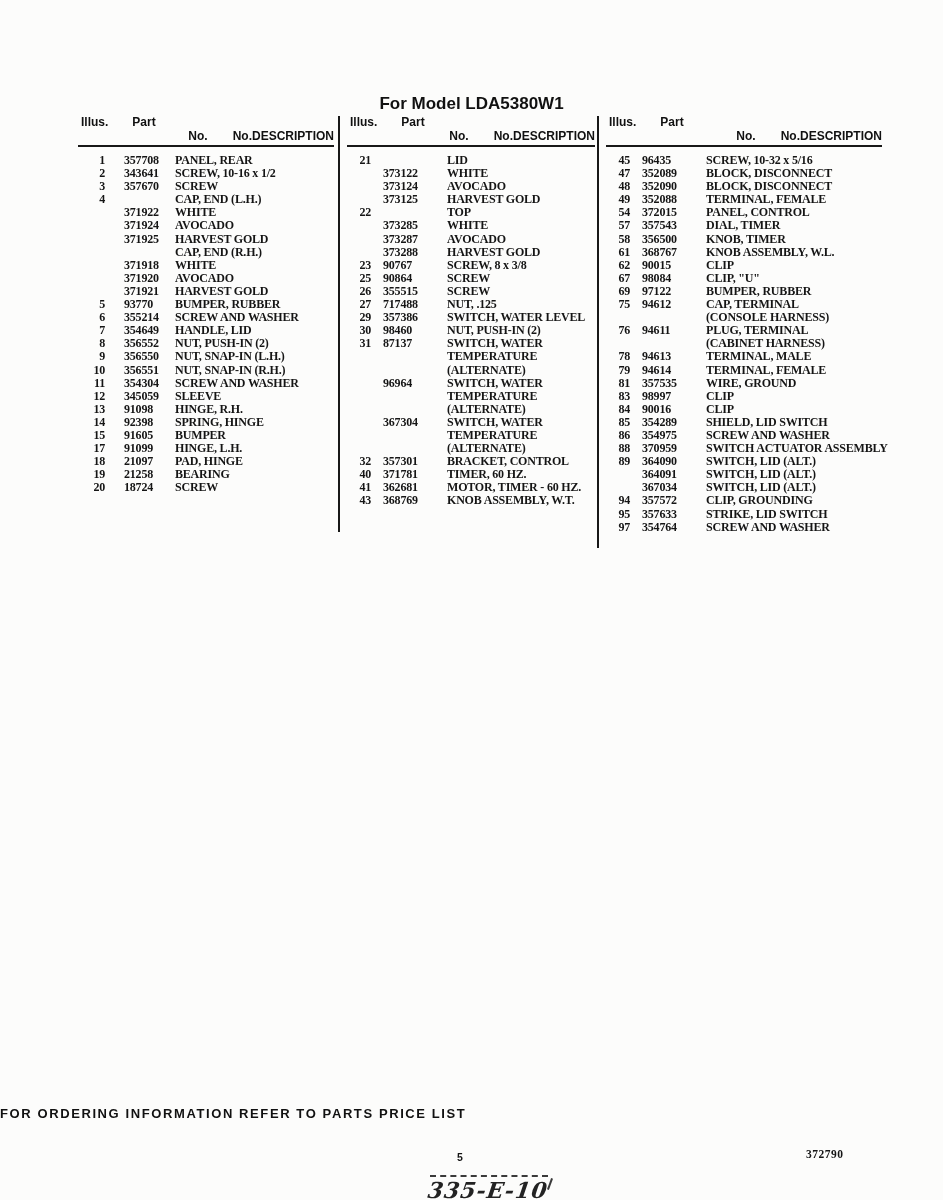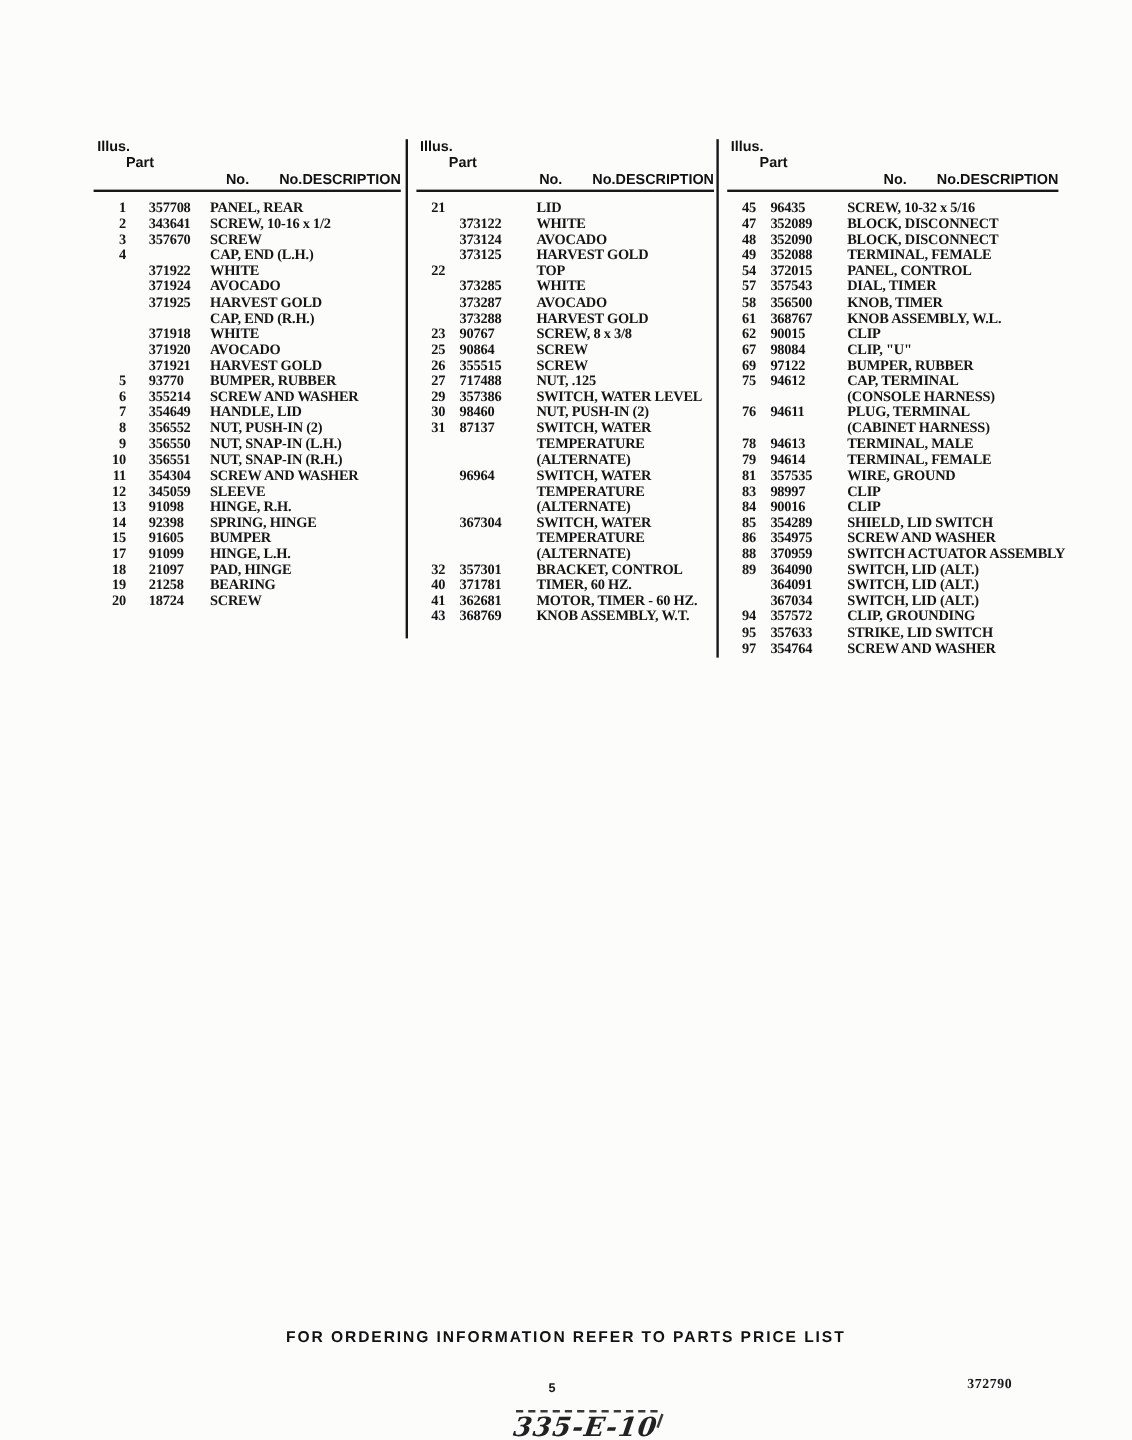--- a/index.html
+++ b/index.html
@@ -31,21 +31,21 @@
   .col { position: absolute; top: 116px; }
   .col-1 { left: 78px;  width: 256px; }
   .col-2 { left: 347px; width: 248px; }
   .col-3 { left: 606px; width: 276px; }
 
   .col-header {
     font-family: "Liberation Sans", sans-serif;
     font-weight: bold; font-size: 12px; line-height: 13px;
     color: #111;
   }
-  .hdr-line1 { display: flex; padding-left: 3px; flex-direction: column; }
+  .hdr-line1 { display: flex; padding-left: 3px; }
   .hdr-part { margin-left: 24px; }
   .hdr-line2 { display: flex; padding-left: 5px; margin-top: 1px; justify-content: flex-end; }
   .hdr-no2 { margin-left: 25px; }
   .hdr-desc { }
   .hdr-rule { border-top: 2px solid #181818; margin-top: 2px; }
 
   .rows { margin-top: 7px; }
   .row {
     display: flex;
     font-size: 12px; font-weight: bold;
@@ -58,21 +58,21 @@
   .cell-desc  { flex: 1; }
   .col-2 .cell-illus, .col-3 .cell-illus { width: 24px; }
   .col-2 .cell-part,  .col-3 .cell-part  { width: 76px; padding-left: 12px; }
 
   .v-divider { position: absolute; width: 2px; background: #181818; }
   .v-divider-1 { left: 338px; top: 116px; height: 416px; }
   .v-divider-2 { left: 597px; top: 116px; height: 432px; }
 
   .footer-note {
     position: absolute; top: 1106px; left: 0; width: 100%;
-    text-align: center;
+    text-align: left;
     font-family: "Liberation Sans", sans-serif;
     font-weight: bold; font-size: 13px; letter-spacing: 1.6px;
     color: #111;
   }
   .page-number {
     position: absolute; top: 1151px; left: 457px;
     font-family: "Liberation Sans", sans-serif;
     font-weight: bold; font-size: 10.5px;
   }
   .doc-number {
@@ -96,20 +96,21 @@
     font-size: 22px; letter-spacing: 1px;
     transform: skewX(-8deg);
     color: #222;
   }
 </style>
 </head>
 <body>
 
 <div class="page">
 
+  <div class="subtitle">For Model LDA5380W1</div>
 
   <div class="col col-1">
     <div class="col-header">
       <div class="hdr-line1">
         <span>Illus.</span>
         <span class="hdr-part">Part</span>
       </div>
       <div class="hdr-line2">
         <span>No.</span>
         <span class="hdr-no2">No.</span>

